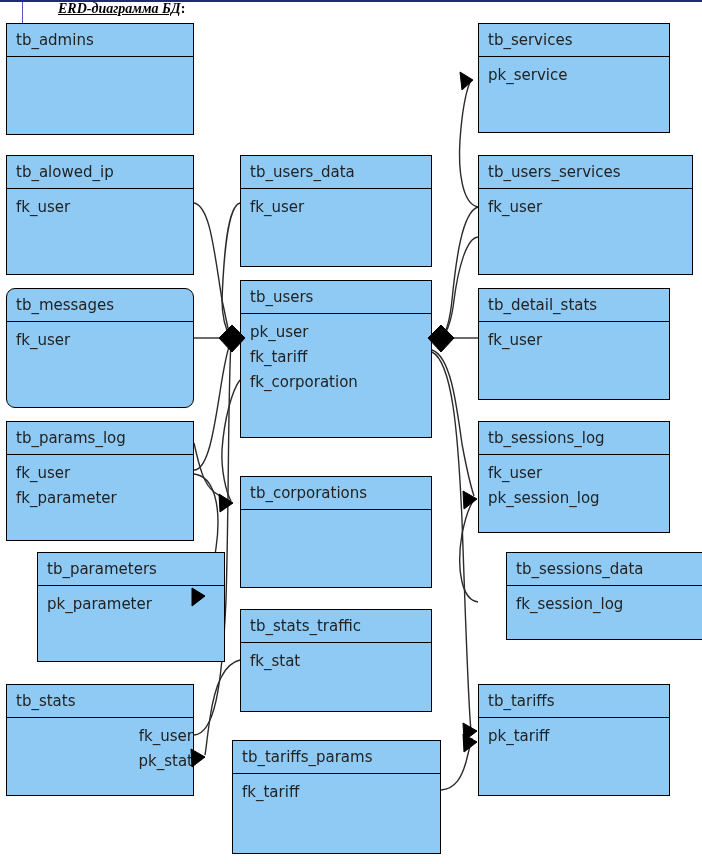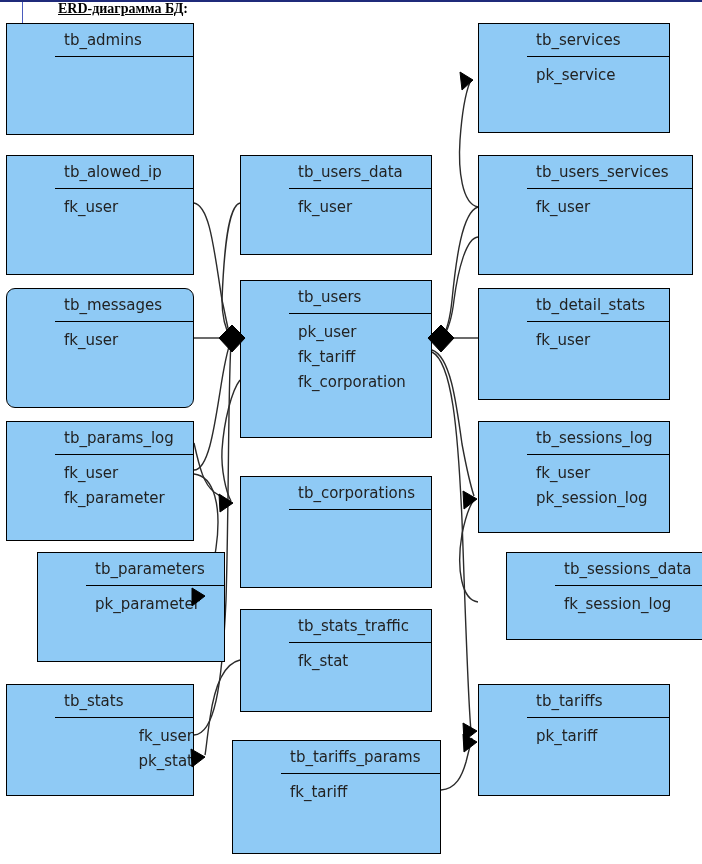--- a/index.html
+++ b/index.html
@@ -20,30 +20,29 @@
     background:#4a5bbd;
   }
 
   
   .doc-title{
     position:absolute;left:58px;top:1px;
     font-family:"Liberation Serif", serif;
     font-size:14px;font-weight:bold;color:#000;
     white-space:nowrap;line-height:16px;
   }
-  .doc-title .u{text-decoration:underline;}
+  .doc-title .u{text-decoration:underline;font-style:italic;}
 
   
   .entity{
     position:absolute;
     background:#8FCAF5;
     border:1.5px solid #000;
     box-sizing:border-box;
     z-index:3;
-    padding-left:48px;
   }
   .entity .ent-name{
     height:33px;
     box-sizing:border-box;
     border-bottom:1.5px solid #000;
     display:flex;align-items:center;
     padding-left:9px;
     font-size:15px;color:#222;
     white-space:nowrap;
     letter-spacing:0px;
@@ -134,21 +133,21 @@
           <div class="attr">pk_parameter</div>
         </div>
       </div>
       <div class="entity" style="left: 6px; top: 684px; width: 188px; height: 112px; text-align: right;">
         <div class="ent-name">tb_stats</div>
         <div class="ent-attrs">
           <div class="attr">fk_user</div>
           <div class="attr">pk_stat</div>
         </div>
       </div>
-      <div class="entity" style="left: 240px; top: 155px; width: 192px; height: 100px;">
+      <div class="entity" style="left: 240px; top: 155px; width: 192px; height: 112px;">
         <div class="ent-name">tb_users_data</div>
         <div class="ent-attrs">
           <div class="attr">fk_user</div>
         </div>
       </div>
       <div class="entity" style="left: 240px; top: 280px; width: 192px; height: 158px;">
         <div class="ent-name">tb_users</div>
         <div class="ent-attrs">
           <div class="attr">pk_user</div>
           <div class="attr">fk_tariff</div>

